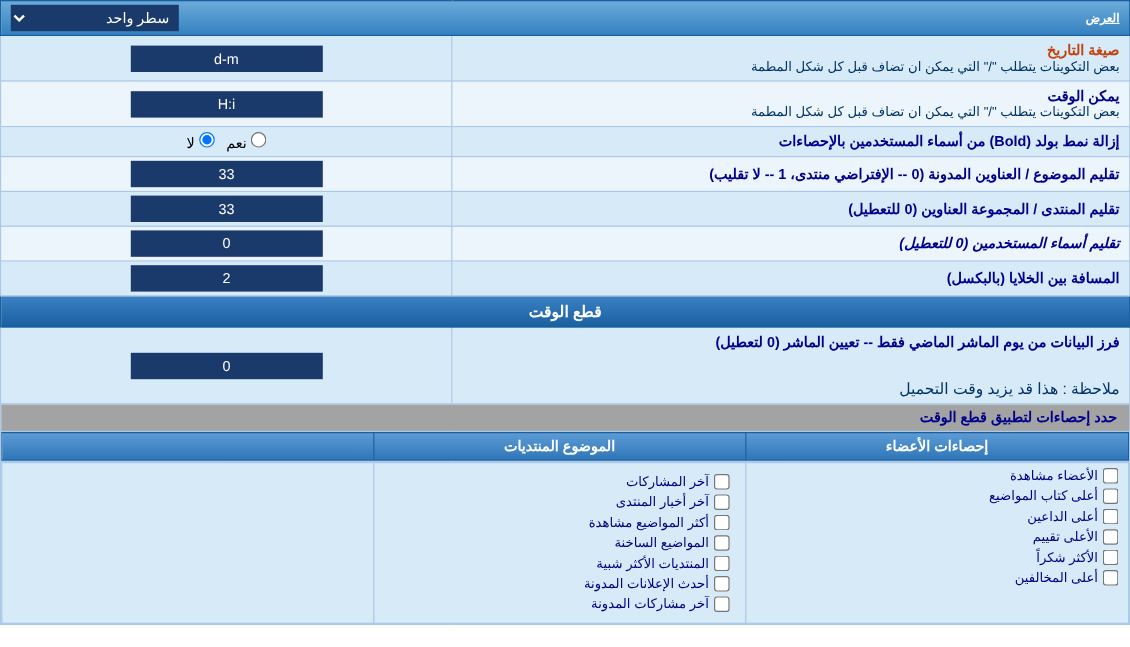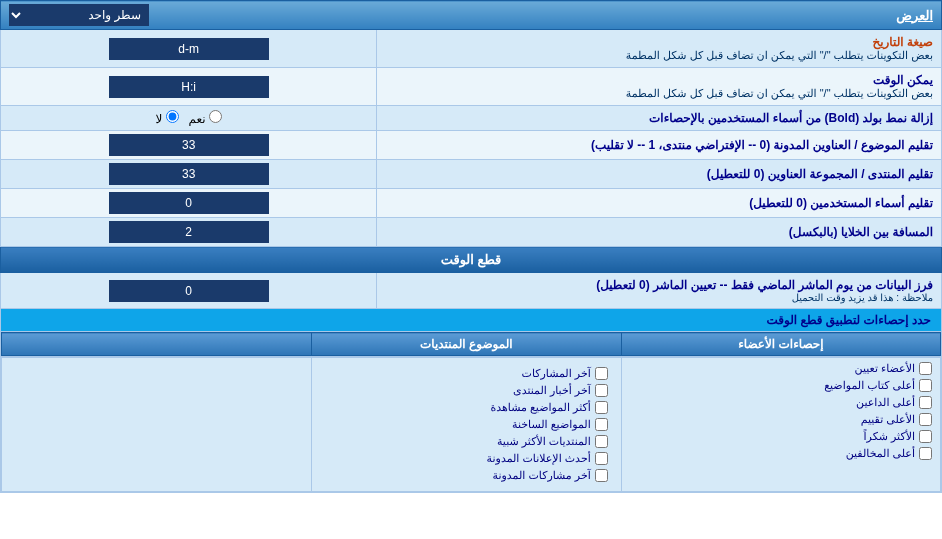--- a/index.html
+++ b/index.html
@@ -70,21 +70,21 @@
   </style>
 </head>
 <body>
 
 <table class="main">
 
   <tbody>
       <tr>
     <td colspan="2" style="background: linear-gradient(to bottom, #6aaad8, #3380c0); padding:0; border: 1px solid #1a5fa0;">
       <div style="display:flex; align-items:center; justify-content:space-between; padding: 3px 8px; direction:rtl;">
-        <span style="color:#fff; font-weight:bold; font-size:13px;text-decoration:underline;">العرض</span>
+        <span style="color:#fff; font-weight:bold; font-size:10px;text-decoration:underline;">العرض</span>
         <select style="background:#1a3a6b; color:#fff; border:none; padding:2px 4px; font-size:12px; width:140px; height:22px;">
           <option>سطر واحد</option>
           <option>سطرين</option>
           <option>ثلاثة أسطر</option>
         </select>
       </div>
     </td>
   </tr>
 
   <tr style="background:#d6eaf8;">
@@ -135,21 +135,21 @@
   </tr>
 
   <tr style="background:#d6eaf8;">
     <td class="label-cell" style="font-weight:bold; color:#00008b;">تقليم المنتدى / المجموعة العناوين (0 للتعطيل)</td>
     <td class="input-cell">
       <input type="text" class="input-field" value="33" style="">
     </td>
   </tr>
 
   <tr style="background:#ebf5fb;">
-    <td class="label-cell" style="font-weight:bold; color:#00008b;">تقليم أسماء المستخدمين (0 للتعطيل)</td>
+    <td class="label-cell" style="font-weight:bold; color:#00008b;font-style:italic;">تقليم أسماء المستخدمين (0 للتعطيل)</td>
     <td class="input-cell">
       <input type="text" class="input-field" value="0" style="">
     </td>
   </tr>
 
   <tr style="background:#d6eaf8;">
     <td class="label-cell" style="font-weight:bold; color:#00008b;">المسافة بين الخلايا (بالبكسل)</td>
     <td class="input-cell">
       <input type="text" class="input-field" value="2" style="">
     </td>
@@ -157,28 +157,28 @@
 
   <tr>
     <td colspan="2" style="background: linear-gradient(to bottom, #3a7fc1, #1a5fa0); color:#fff; font-weight:bold; font-size:13px; text-align:center; padding:5px 8px; border:1px solid #1a5fa0;">
       <span>قطع الوقت</span>
     </td>
   </tr>
 
   <tr style="background:#d6eaf8;">
     <td class="label-cell">
       <div style="font-weight:bold; color:#00008b;">فرز البيانات من يوم الماشر الماضي فقط -- تعيين الماشر (0 لتعطيل)</div>
-      <div style="font-size:10px; color:#003366;">ملاحظة : هذا قد يزيد وقت التحميل</div>
+      <div style="font-size:13px; color:#003366;margin-top:24px;">ملاحظة : هذا قد يزيد وقت التحميل</div>
     </td>
     <td class="input-cell">
       <input type="text" class="input-field" value="0" style="">
     </td>
   </tr>
 
-  <tr style="background:#0ea5e9;">
+  <tr style="background:#a3a3a3;">
     <td colspan="2" style="padding:4px 10px; color:#00008b; font-weight:bold; font-size:12px; text-align:right; direction:rtl; border:1px solid #aac8e8;">
       <span>حدد إحصاءات لتطبيق قطع الوقت</span>
     </td>
   </tr>
 
   <tr>
     <td colspan="2" style="padding:0; border:1px solid #aac8e8;">
       <table style="width:100%; border-collapse:collapse;">
         <tbody>
               <tr>
@@ -199,21 +199,21 @@
   <tr style="background:#d6eaf8;">
     <td colspan="2" style="padding:0; border:1px solid #aac8e8;">
       <table style="width:100%; border-collapse:collapse;">
         <tbody>
               <tr>
 
           <td style="width:34%; vertical-align:top; padding:2px; border:1px solid #aac8e8;">
 
             <div class="checkbox-item">
               <input type="checkbox" style="">
-              <span>الأعضاء تعيين</span>
+              <span>الأعضاء مشاهدة</span>
             </div>
             <div class="checkbox-item">
               <input type="checkbox" style="">
               <span>أعلى كتاب المواضيع</span>
             </div>
             <div class="checkbox-item">
               <input type="checkbox" style="">
               <span>أعلى الداعين</span>
             </div>
             <div class="checkbox-item">

